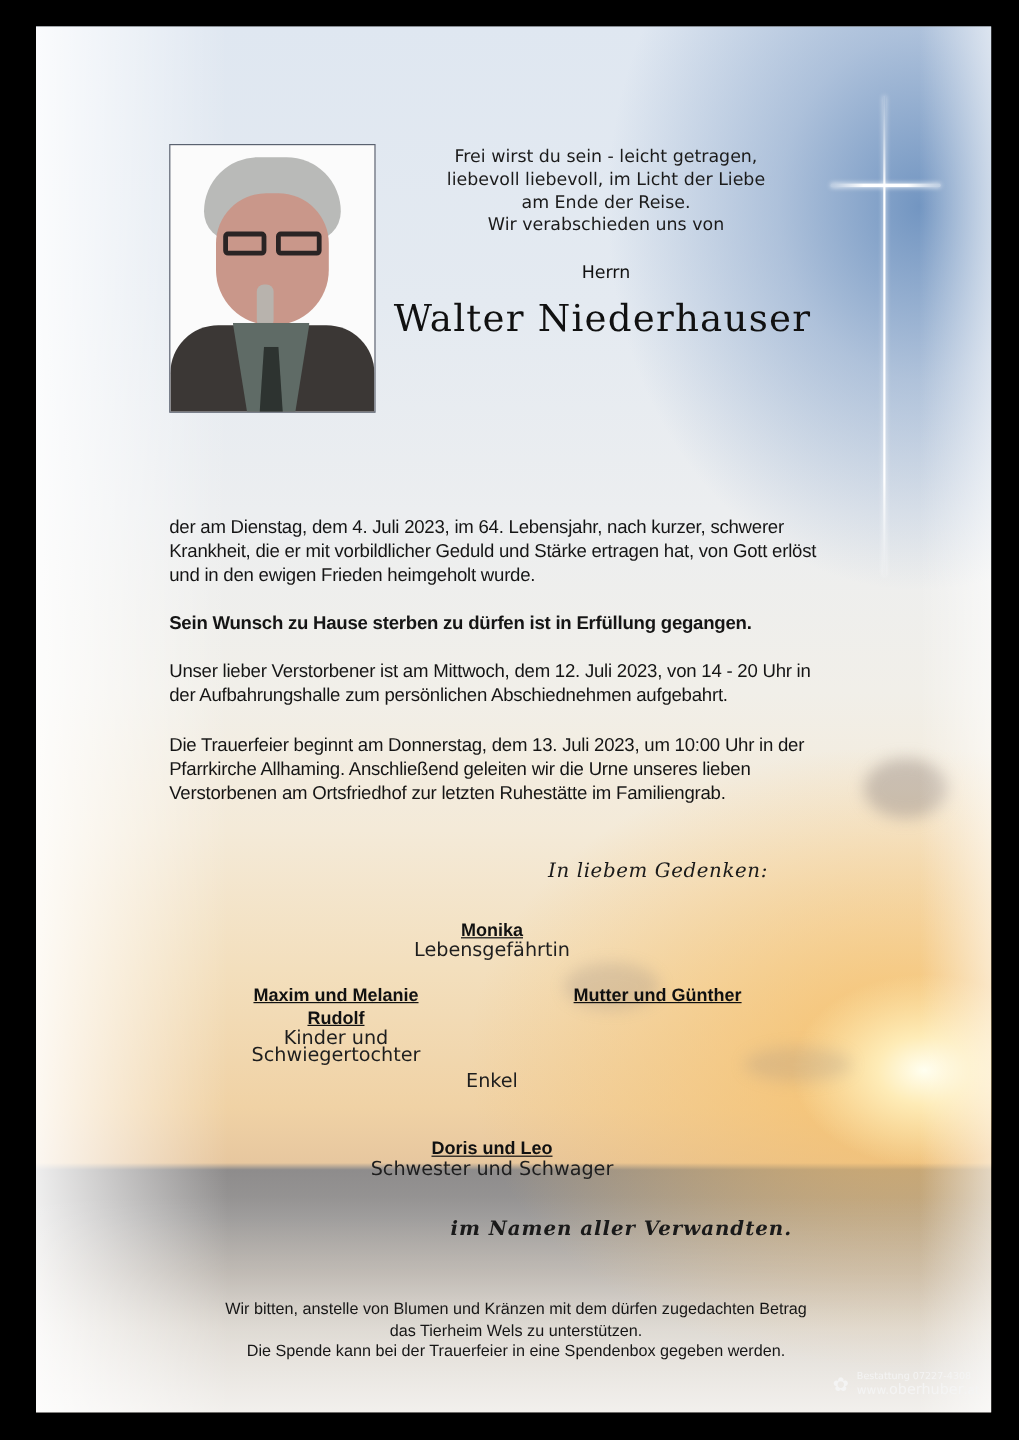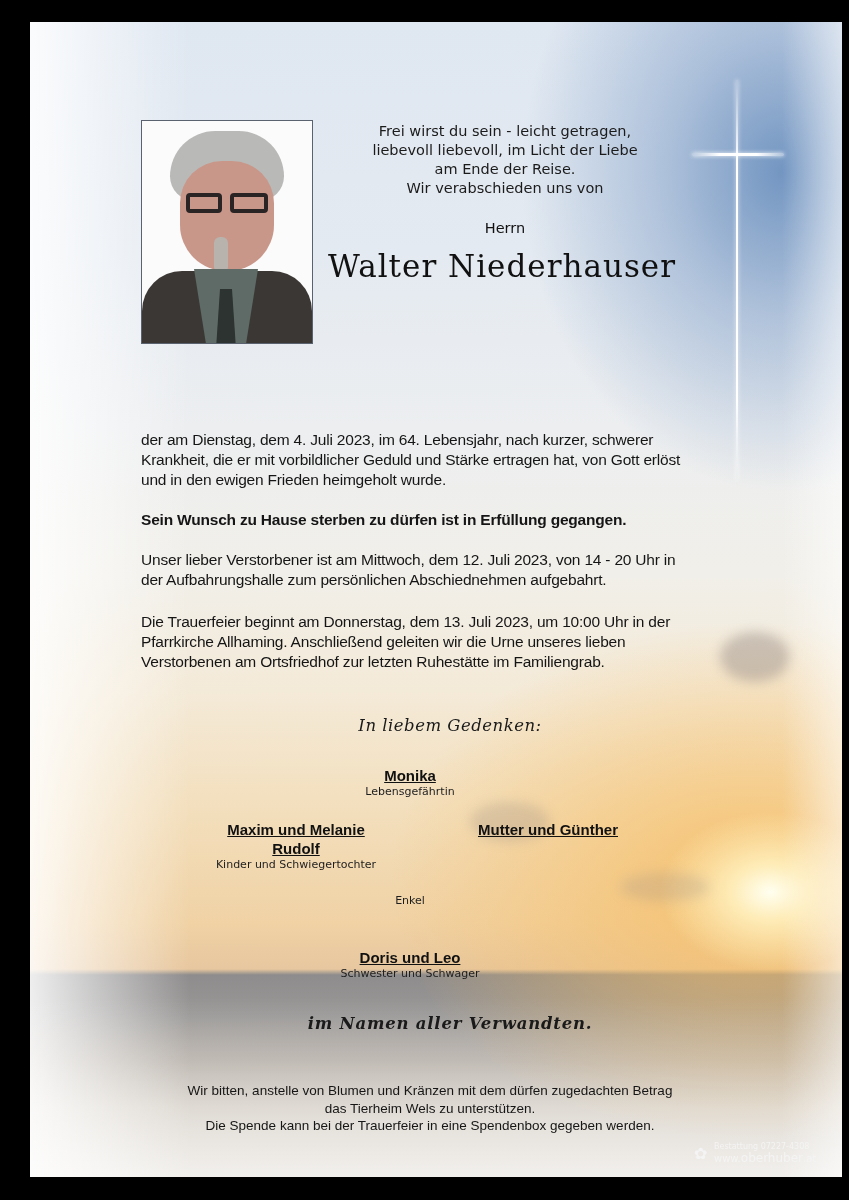--- a/index.html
+++ b/index.html
@@ -4,21 +4,20 @@
 <style>
   html, body { margin:0; padding:0; }
   body { width:849px; height:1200px; background:#000; position:relative; overflow:hidden; font-family:"DejaVu Sans", sans-serif; color:#111; }
   .card { position:absolute; left:30px; top:22px; width:796px; height:1155px; overflow:hidden;
     background:
       radial-gradient(ellipse 110px 80px at 740px 870px, rgba(255,255,240,1) 0%, rgba(255,240,190,0.9) 35%, rgba(250,205,120,0) 100%),
       radial-gradient(ellipse 360px 260px at 720px 860px, rgba(247,190,100,0.85) 0%, rgba(245,200,130,0) 100%),
       linear-gradient(180deg,
         #dfe7f1 0%, #e4eaf1 20%, #eceef0 35%, #f1efe9 48%, #f4ead8 58%, #f3dfbd 68%, #f0d2a5 78%,
         #e7c79f 82%, #8e8c8c 82.5%, #9a9897 86%, #b2aba3 90%, #cfc8be 94%, #e2ddd6 100%);
-    padding-left: 16px;
   }
   .sky-blue { position:absolute; right:0; top:0; width:360px; height:560px;
     background:radial-gradient(ellipse 260px 320px at 300px 150px, rgba(95,135,185,0.85) 0%, rgba(130,160,200,0.55) 45%, rgba(200,215,230,0) 100%); }
   .left-fade { position:absolute; left:0; top:0; width:160px; height:100%;
     background:linear-gradient(90deg, rgba(255,255,255,0.85), rgba(255,255,255,0)); }
   .right-fade { position:absolute; right:0; top:0; width:60px; height:100%;
     background:linear-gradient(90deg, rgba(255,255,255,0), rgba(255,255,255,0.55)); }
   .bottom-fade { position:absolute; left:0; bottom:0; width:100%; height:180px;
     background:linear-gradient(180deg, rgba(255,255,255,0), rgba(255,255,255,0.55)); }
   .cloud { position:absolute; border-radius:50%; filter:blur(6px); background:rgba(150,140,135,0.45); }
@@ -42,26 +41,26 @@
   .herr { left:300px; top:198px; width:350px; font-size:14.5px; }
   .name { left:282px; top:226px; width:380px; font-family:"DejaVu Serif", serif; font-size:31px; letter-spacing:1px; color:#111; }
   .occupation { left:290px; top:286px; width:380px; font-size:12.5px; line-height:17px; }
 
   .body { position:absolute; left:111px; width:560px; font-family:"Liberation Sans", sans-serif; font-size:15.5px; line-height:20px; letter-spacing:-0.2px; color:#151515; }
   .p1 { top:408px; }
   .wish { top:488px; text-align:left; font-weight:bold; }
   .p2 { top:528px; }
   .p3 { top:590px; }
 
-  .script { font-family:"DejaVu Serif", serif; font-style:italic; color:#1a1a1a; }
+  .script { font-family:"DejaVu Serif", serif; font-style:italic; color:#1a1a1a;text-align:right; }
   .memory { left:230px; top:694px; width:380px; font-size:16.5px; letter-spacing:0.5px; }
   .fam-name { font-family:"Liberation Sans", sans-serif; font-weight:bold; font-size:15px; line-height:19px; color:#111;text-decoration:underline; }
-  .fam-rel { font-family:"DejaVu Sans", sans-serif; font-size:11px; line-height:14px; color:#1e1e1e; }
+  .fam-rel { font-family:"DejaVu Sans", sans-serif; font-size:16px; line-height:14px; color:#1e1e1e; }
   .g1 { left:240px; top:744px; width:280px; }
-  .g2 { left:156px; top:798px; width:220px; }
+  .g2 { left:140px; top:798px; width:220px; }
   .g3 { left:428px; top:798px; width:180px; }
   .g4 { left:230px; top:872px; width:300px; }
   .g5 { left:260px; top:926px; width:240px; }
   .closing { left:210px; top:992px; width:420px; font-size:16.5px; letter-spacing:0.8px; font-weight:bold; }
 
   .donation { left:110px; top:1060px; width:580px; font-family:"Liberation Sans", sans-serif; font-size:13.5px; line-height:17.5px; color:#161616; }
 
   .logo { position:absolute; left:664px; top:1120px; width:110px; height:26px; color:#f4f4f4; }
   .logo .mark { position:absolute; left:0; top:2px; font-size:16px; line-height:20px; }
   .logo .l1 { position:absolute; left:20px; top:0px; font-size:8px; white-space:nowrap; }

